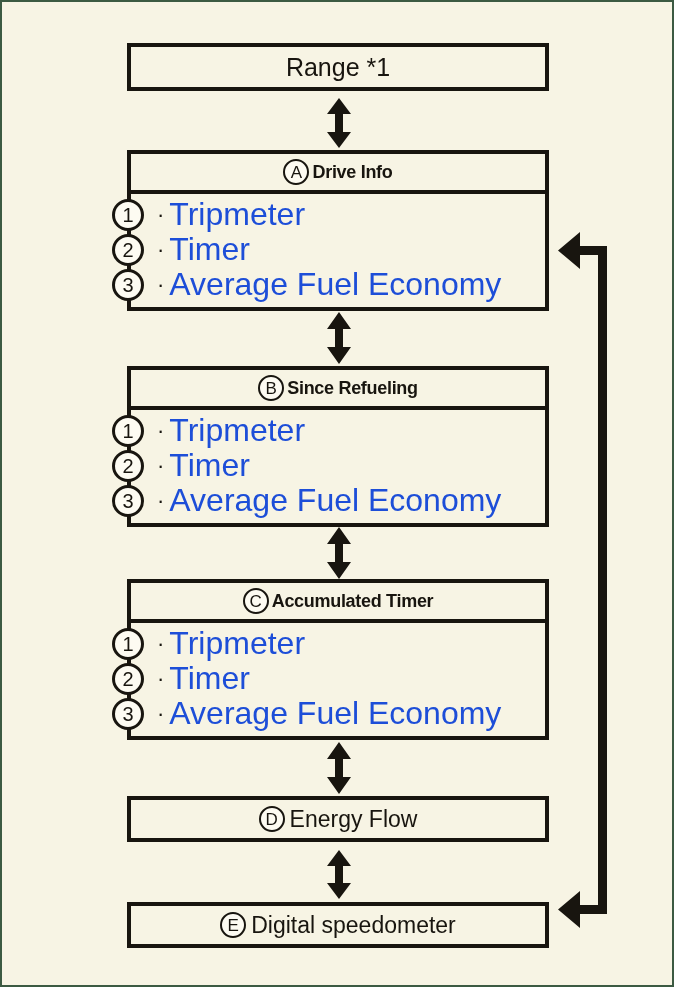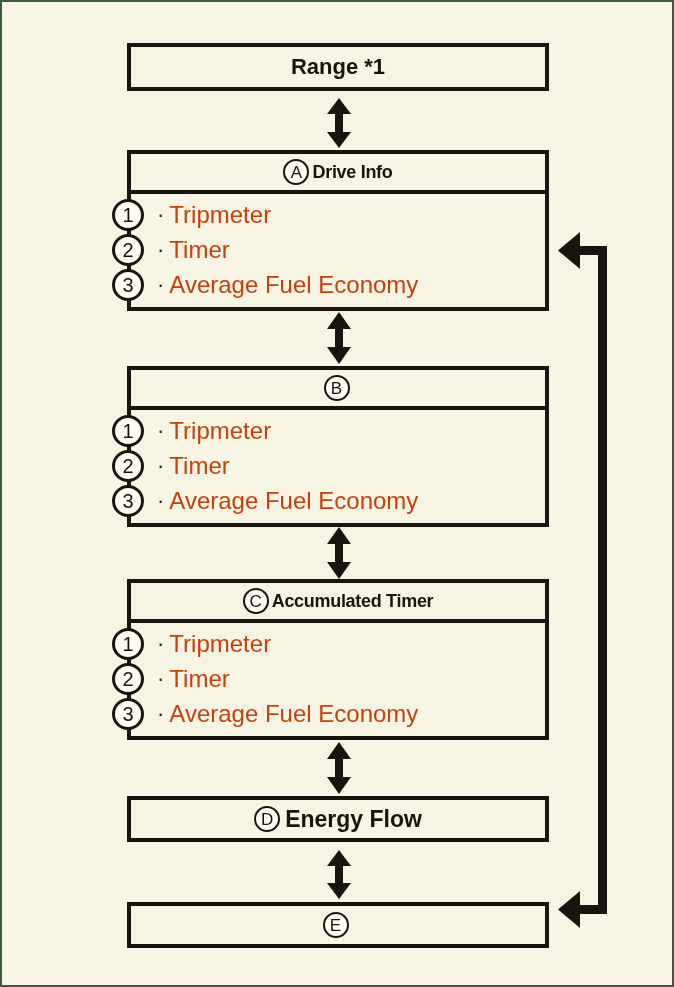--- a/index.html
+++ b/index.html
@@ -58,27 +58,27 @@
   
   .title-bold {
     font-size: 18px;
     font-weight: bold;
     color: #18150f;
     letter-spacing: -0.3px;
     white-space: nowrap;
   }
   .title-plain {
     font-size: 23px;
-    font-weight: bold;
+    font-weight: normal;
     color: #18150f;
     white-space: nowrap;
   }
   .range-label {
-    font-size: 22px;
-    font-weight: bold;
+    font-size: 25px;
+    font-weight: normal;
     color: #18150f;
     letter-spacing: 0px;
   }
 
   
   .lcircle {
     display: inline-flex;
     align-items: center;
     justify-content: center;
     width: 26px;
@@ -124,22 +124,22 @@
     z-index: 6;
     line-height: 1;
   }
   .row .bullet {
     font-size: 22px;
     color: #18150f;
     margin-right: 5px;
     line-height: 1;
   }
   .row .rtext {
-    font-size: 24px;
-    color: #c2410c;
+    font-size: 32px;
+    color: #1d4ed8;
     white-space: nowrap;
   }
 
   
   .dbl-arrow {
     position: absolute;
     left: 324px;
     width: 26px;
     z-index: 2;
   }
@@ -189,20 +189,21 @@
 
   <div class="dbl-arrow" style="top:310px; height:52px;">
     <svg width="26" height="52" viewBox="0 0 26 52">
       <polygon points="13,0 25,17 17,17 17,35 25,35 13,52 1,35 9,35 9,17 1,17" fill="#18150f"></polygon>
     </svg>
   </div>
 
   <div class="box group" style="top:364px;">
     <div class="hdr">
       <span class="lcircle bold-next">B</span>
+      <span class="title-bold">Since Refueling</span>
     </div>
     <div class="body">
       <div class="row">
         <span class="ncircle">1</span>
         <span class="bullet">·</span>
         <span class="rtext">Tripmeter</span>
       </div>
       <div class="row">
         <span class="ncircle">2</span>
         <span class="bullet">·</span>
@@ -258,20 +259,21 @@
   </div>
 
   <div class="dbl-arrow" style="top:848px; height:49px;">
     <svg width="26" height="49" viewBox="0 0 26 49">
       <polygon points="13,0 25,16 17,16 17,33 25,33 13,49 1,33 9,33 9,16 1,16" fill="#18150f"></polygon>
     </svg>
   </div>
 
   <div class="box simple" style="top:900px; height:46px;">
     <span class="lcircle">E</span>
+    <span class="title-plain">Digital speedometer</span>
   </div>
 
   <div class="loop" style="left:552px; top:228px; width:62px; height:700px;">
     <svg width="62" height="700" viewBox="0 0 62 700">
 
       <rect x="44" y="16" width="9" height="668" fill="#18150f"></rect>
 
       <rect x="22" y="16" width="26" height="9" fill="#18150f"></rect>
       <polygon points="4,20.5 26,2 26,39" fill="#18150f"></polygon>
 

